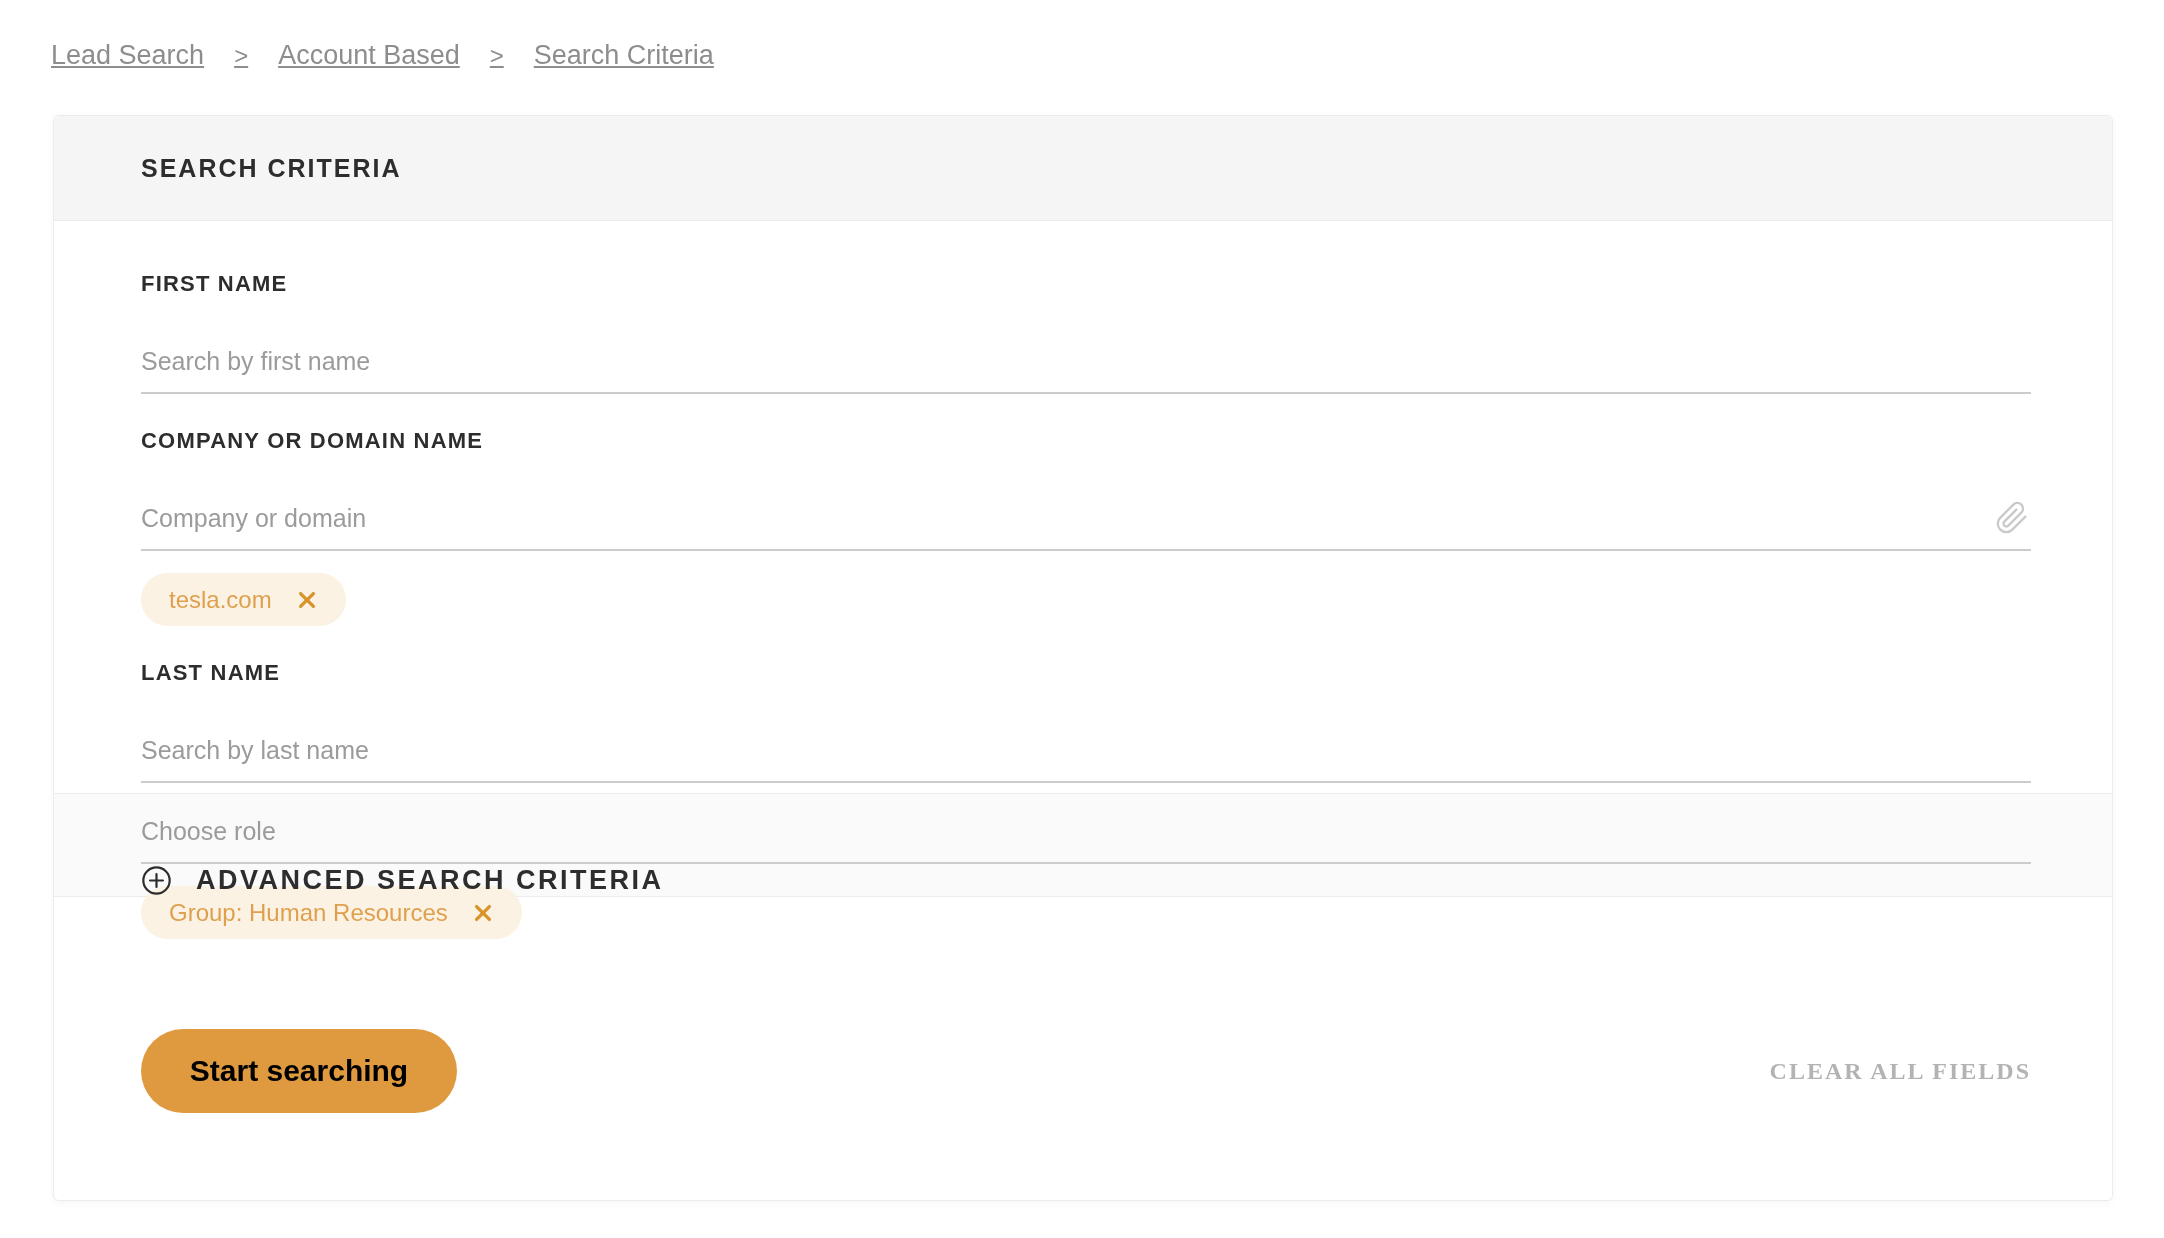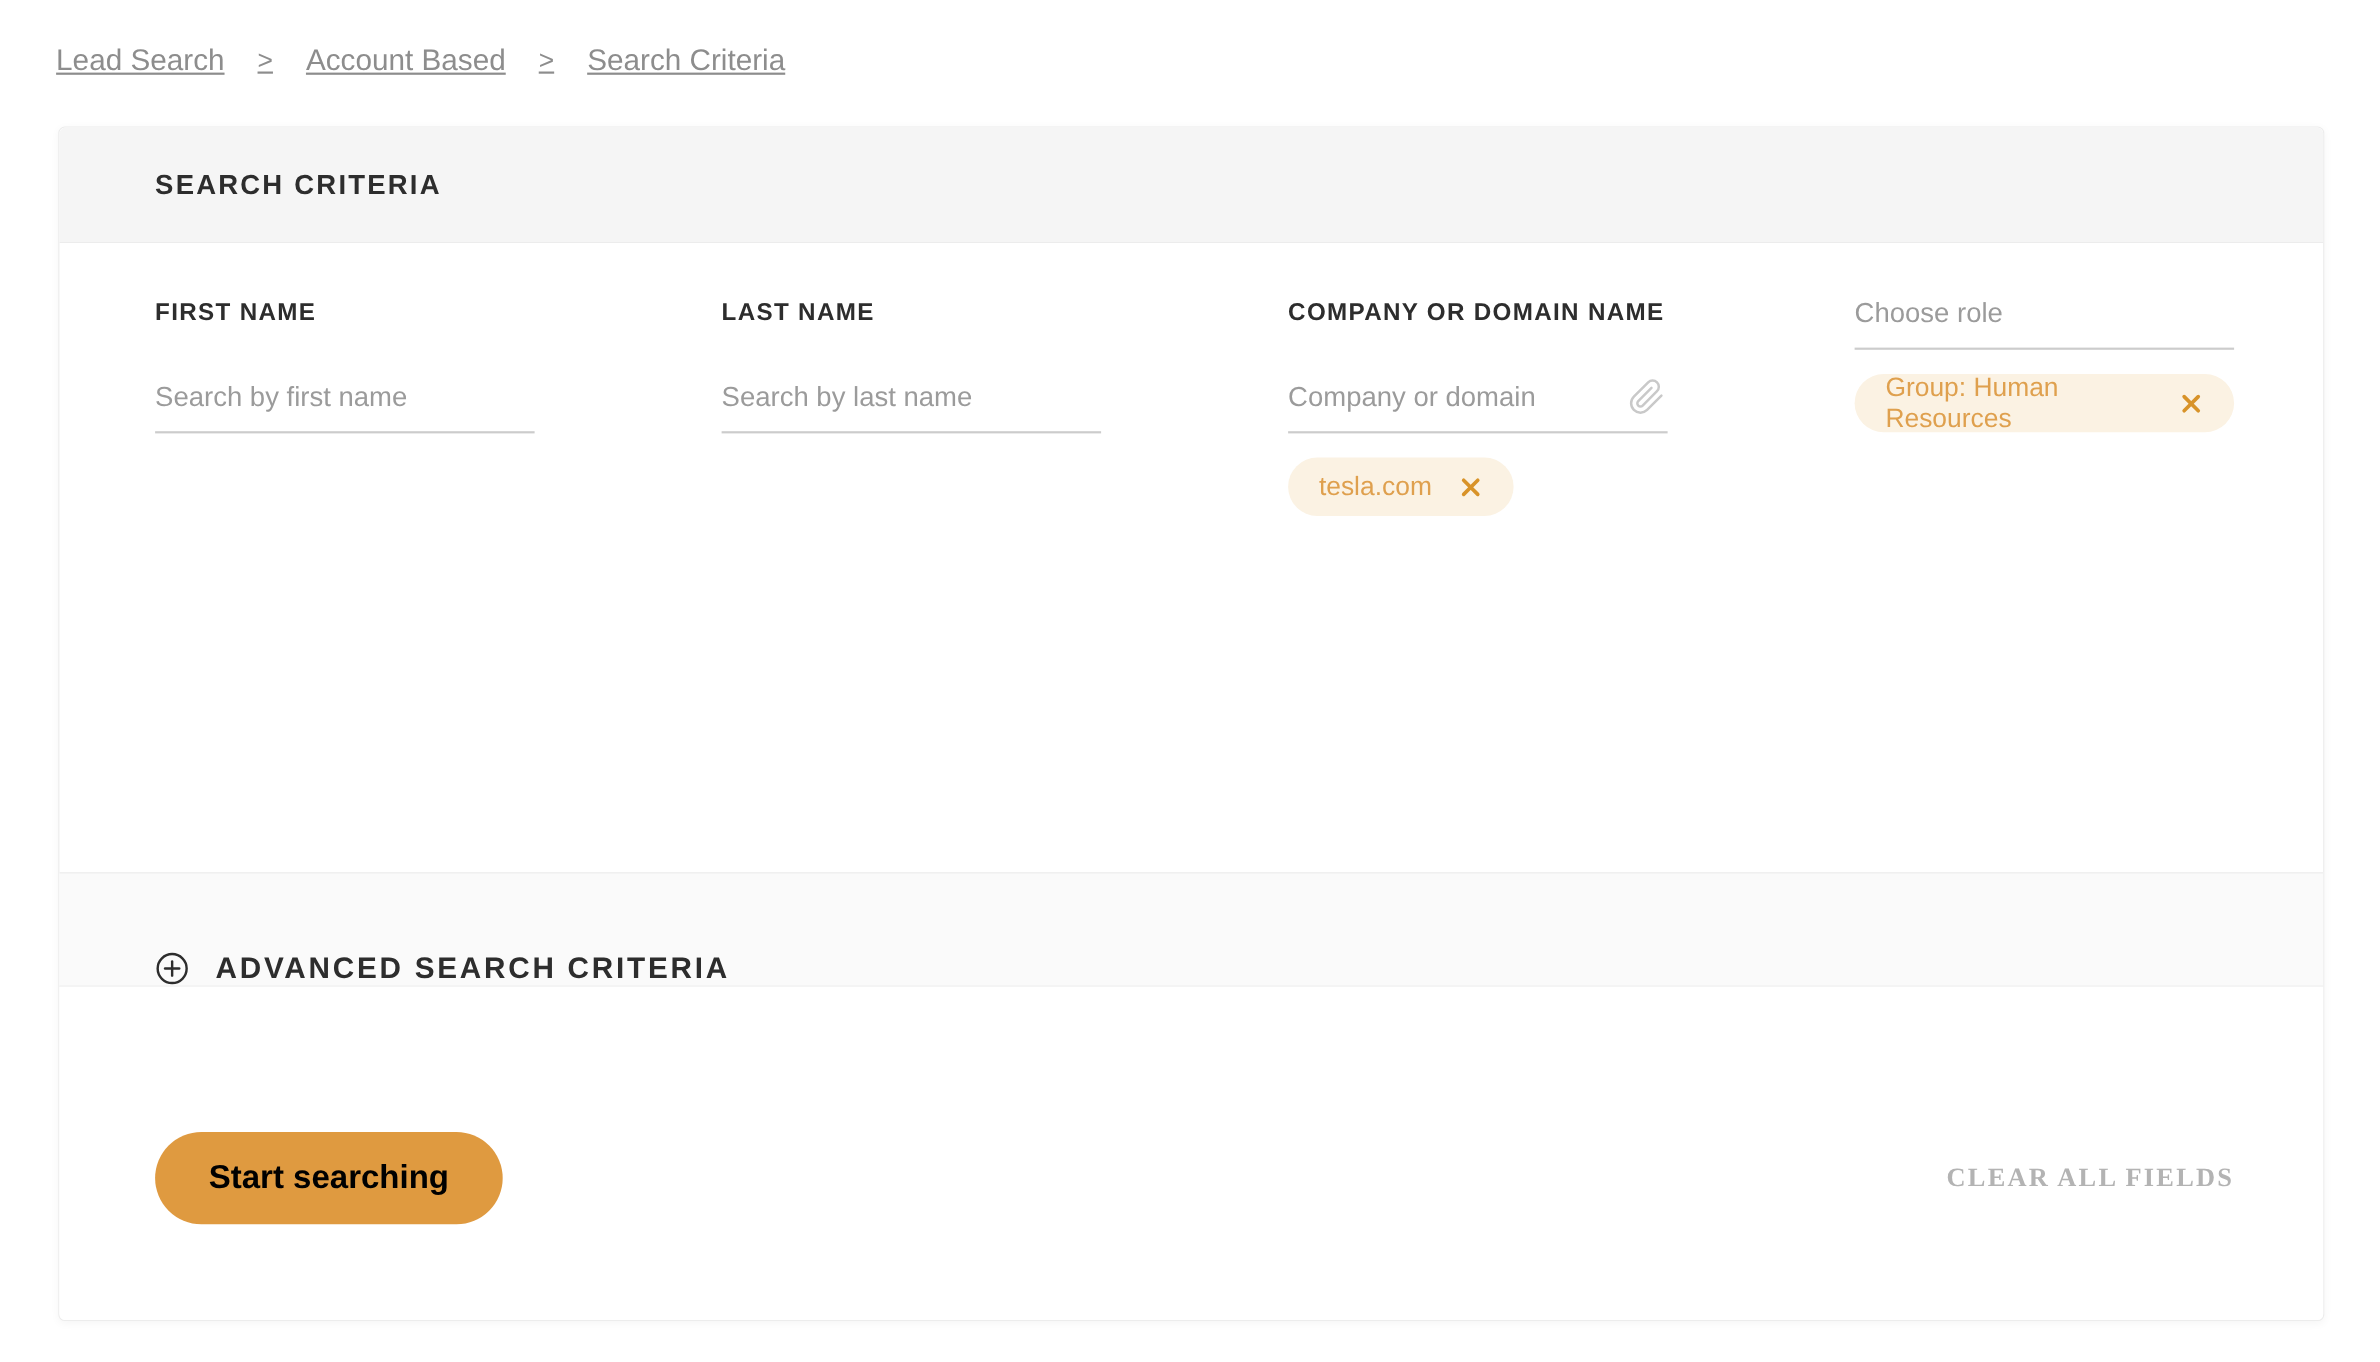--- a/index.html
+++ b/index.html
@@ -38,22 +38,22 @@
     height:105px;background:var(--header-bg);
     border-bottom:1px solid var(--border);
     border-radius:6px 6px 0 0;
     display:flex;align-items:center;padding-left:87px;
   }
   .card-title{
     font-size:25px;font-weight:bold;letter-spacing:2px;color:var(--label-text);
   }
   .card-body{
     height:572px;padding:50px 81px 0 87px;
-    display:grid;grid-template-columns:1fr 1fr 1fr 1fr;
-    column-gap:170px;row-gap:94px;align-content:start;
+    display:grid;grid-template-columns:1fr;
+    column-gap:170px;row-gap:94px;align-content:start;gap:34px;
   }
   .field-label{
     font-size:22px;font-weight:bold;letter-spacing:1.2px;
     color:var(--label-text);margin-bottom:50px;
   }
   .field-input-wrap{
     position:relative;border-bottom:2px solid var(--underline);
     padding-bottom:16px;
   }
   .field-input{
@@ -115,42 +115,42 @@
   <div class="card-body">
 
     <div class="field">
       <div class="field-label">FIRST NAME</div>
       <div class="field-input-wrap">
         <input class="field-input" type="text" placeholder="Search by first name" style="">
       </div>
     </div>
 
     <div class="field">
-      <div class="field-label">LAST NAME</div>
-      <div class="field-input-wrap">
-        <input class="field-input" type="text" placeholder="Search by last name" style="">
-      </div>
-    </div>
-
-    <div class="field">
       <div class="field-label">COMPANY OR DOMAIN NAME</div>
       <div class="field-input-wrap">
         <input class="field-input" type="text" placeholder="Company or domain" style="">
         <svg class="paperclip" viewBox="0 0 24 24" fill="none" stroke="#C9C9C9" stroke-width="1.6" stroke-linecap="round" stroke-linejoin="round">
           <path d="M21.44 11.05l-9.19 9.19a6 6 0 0 1-8.49-8.49l9.19-9.19a4 4 0 0 1 5.66 5.66l-9.2 9.19a2 2 0 0 1-2.83-2.83l8.49-8.48"></path>
         </svg>
       </div>
       <div class="tags">
         <span class="tag">
           <span>tesla.com</span>
           <svg class="tag-close" viewBox="0 0 24 24" fill="none" stroke="#D89329" stroke-width="3.6" stroke-linecap="round">
             <line x1="5" y1="5" x2="19" y2="19"></line>
               <line x1="19" y1="5" x2="5" y2="19"></line>
           </svg>
         </span>
+      </div>
+    </div>
+
+    <div class="field">
+      <div class="field-label">LAST NAME</div>
+      <div class="field-input-wrap">
+        <input class="field-input" type="text" placeholder="Search by last name" style="">
       </div>
     </div>
 
     <div class="field">
       <div class="field-input-wrap">
         <input class="field-input" type="text" placeholder="Choose role" style="">
       </div>
       <div class="tags">
         <span class="tag">
           <span>Group: Human Resources</span>

